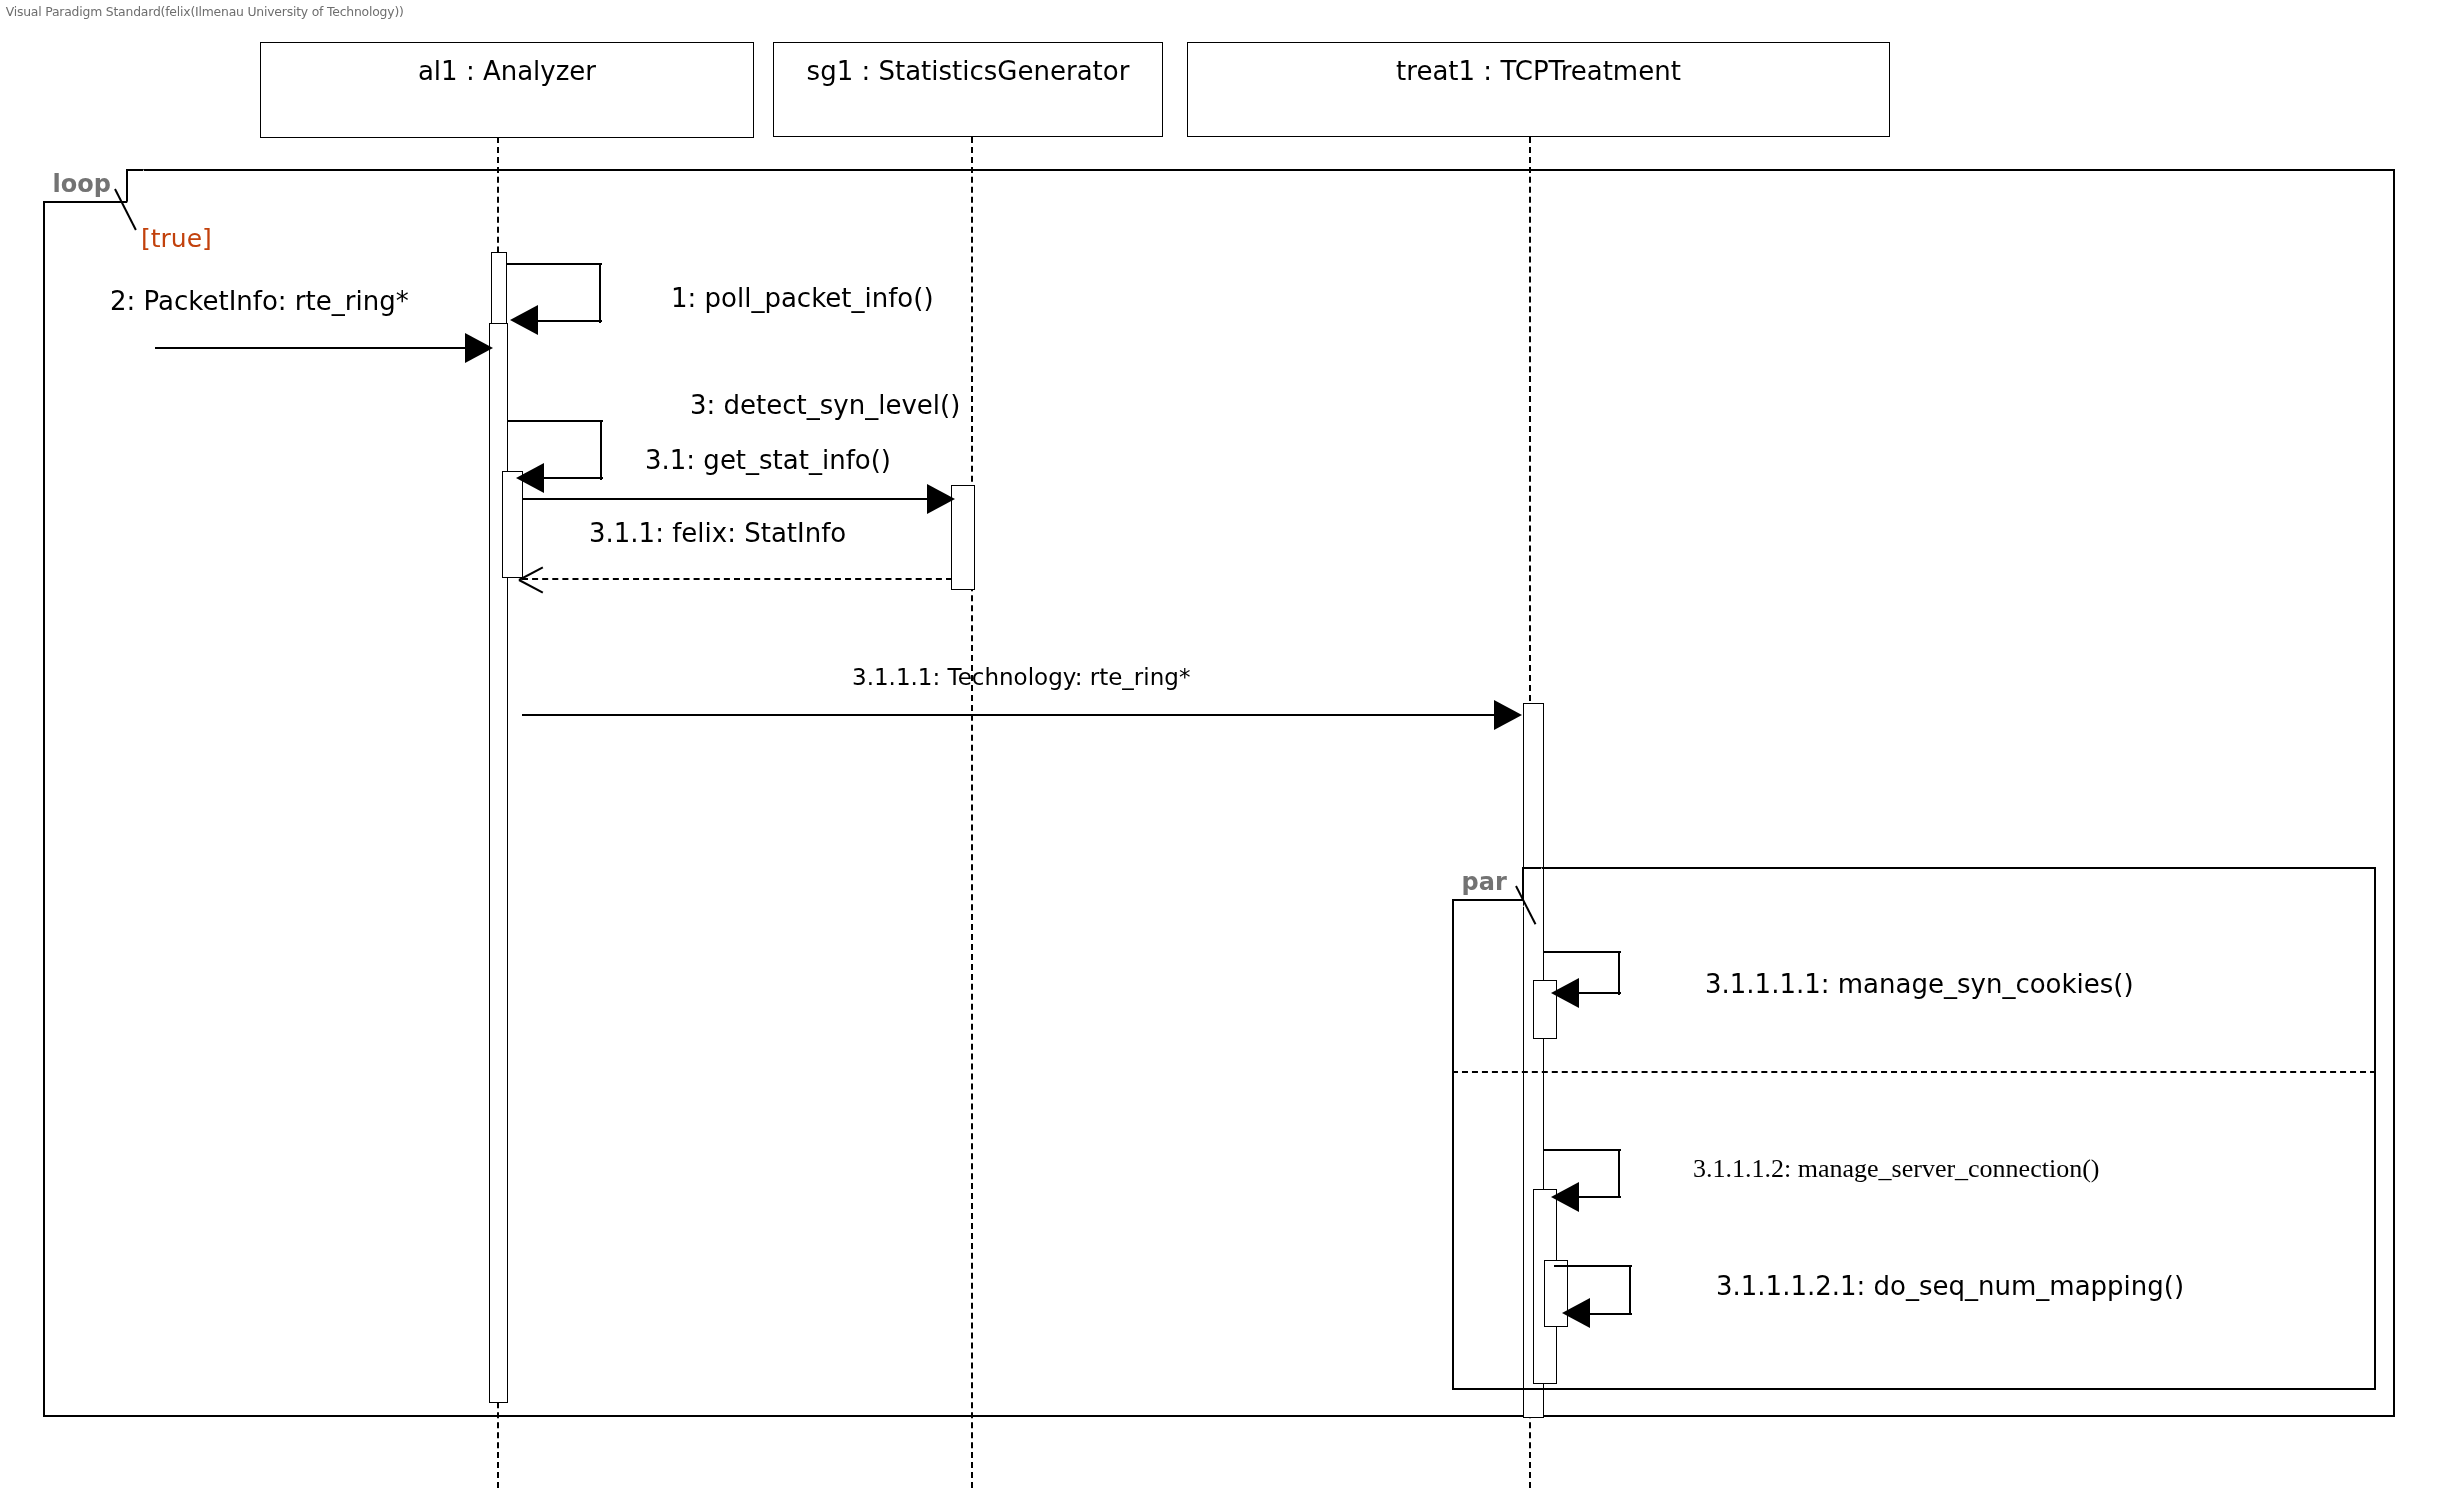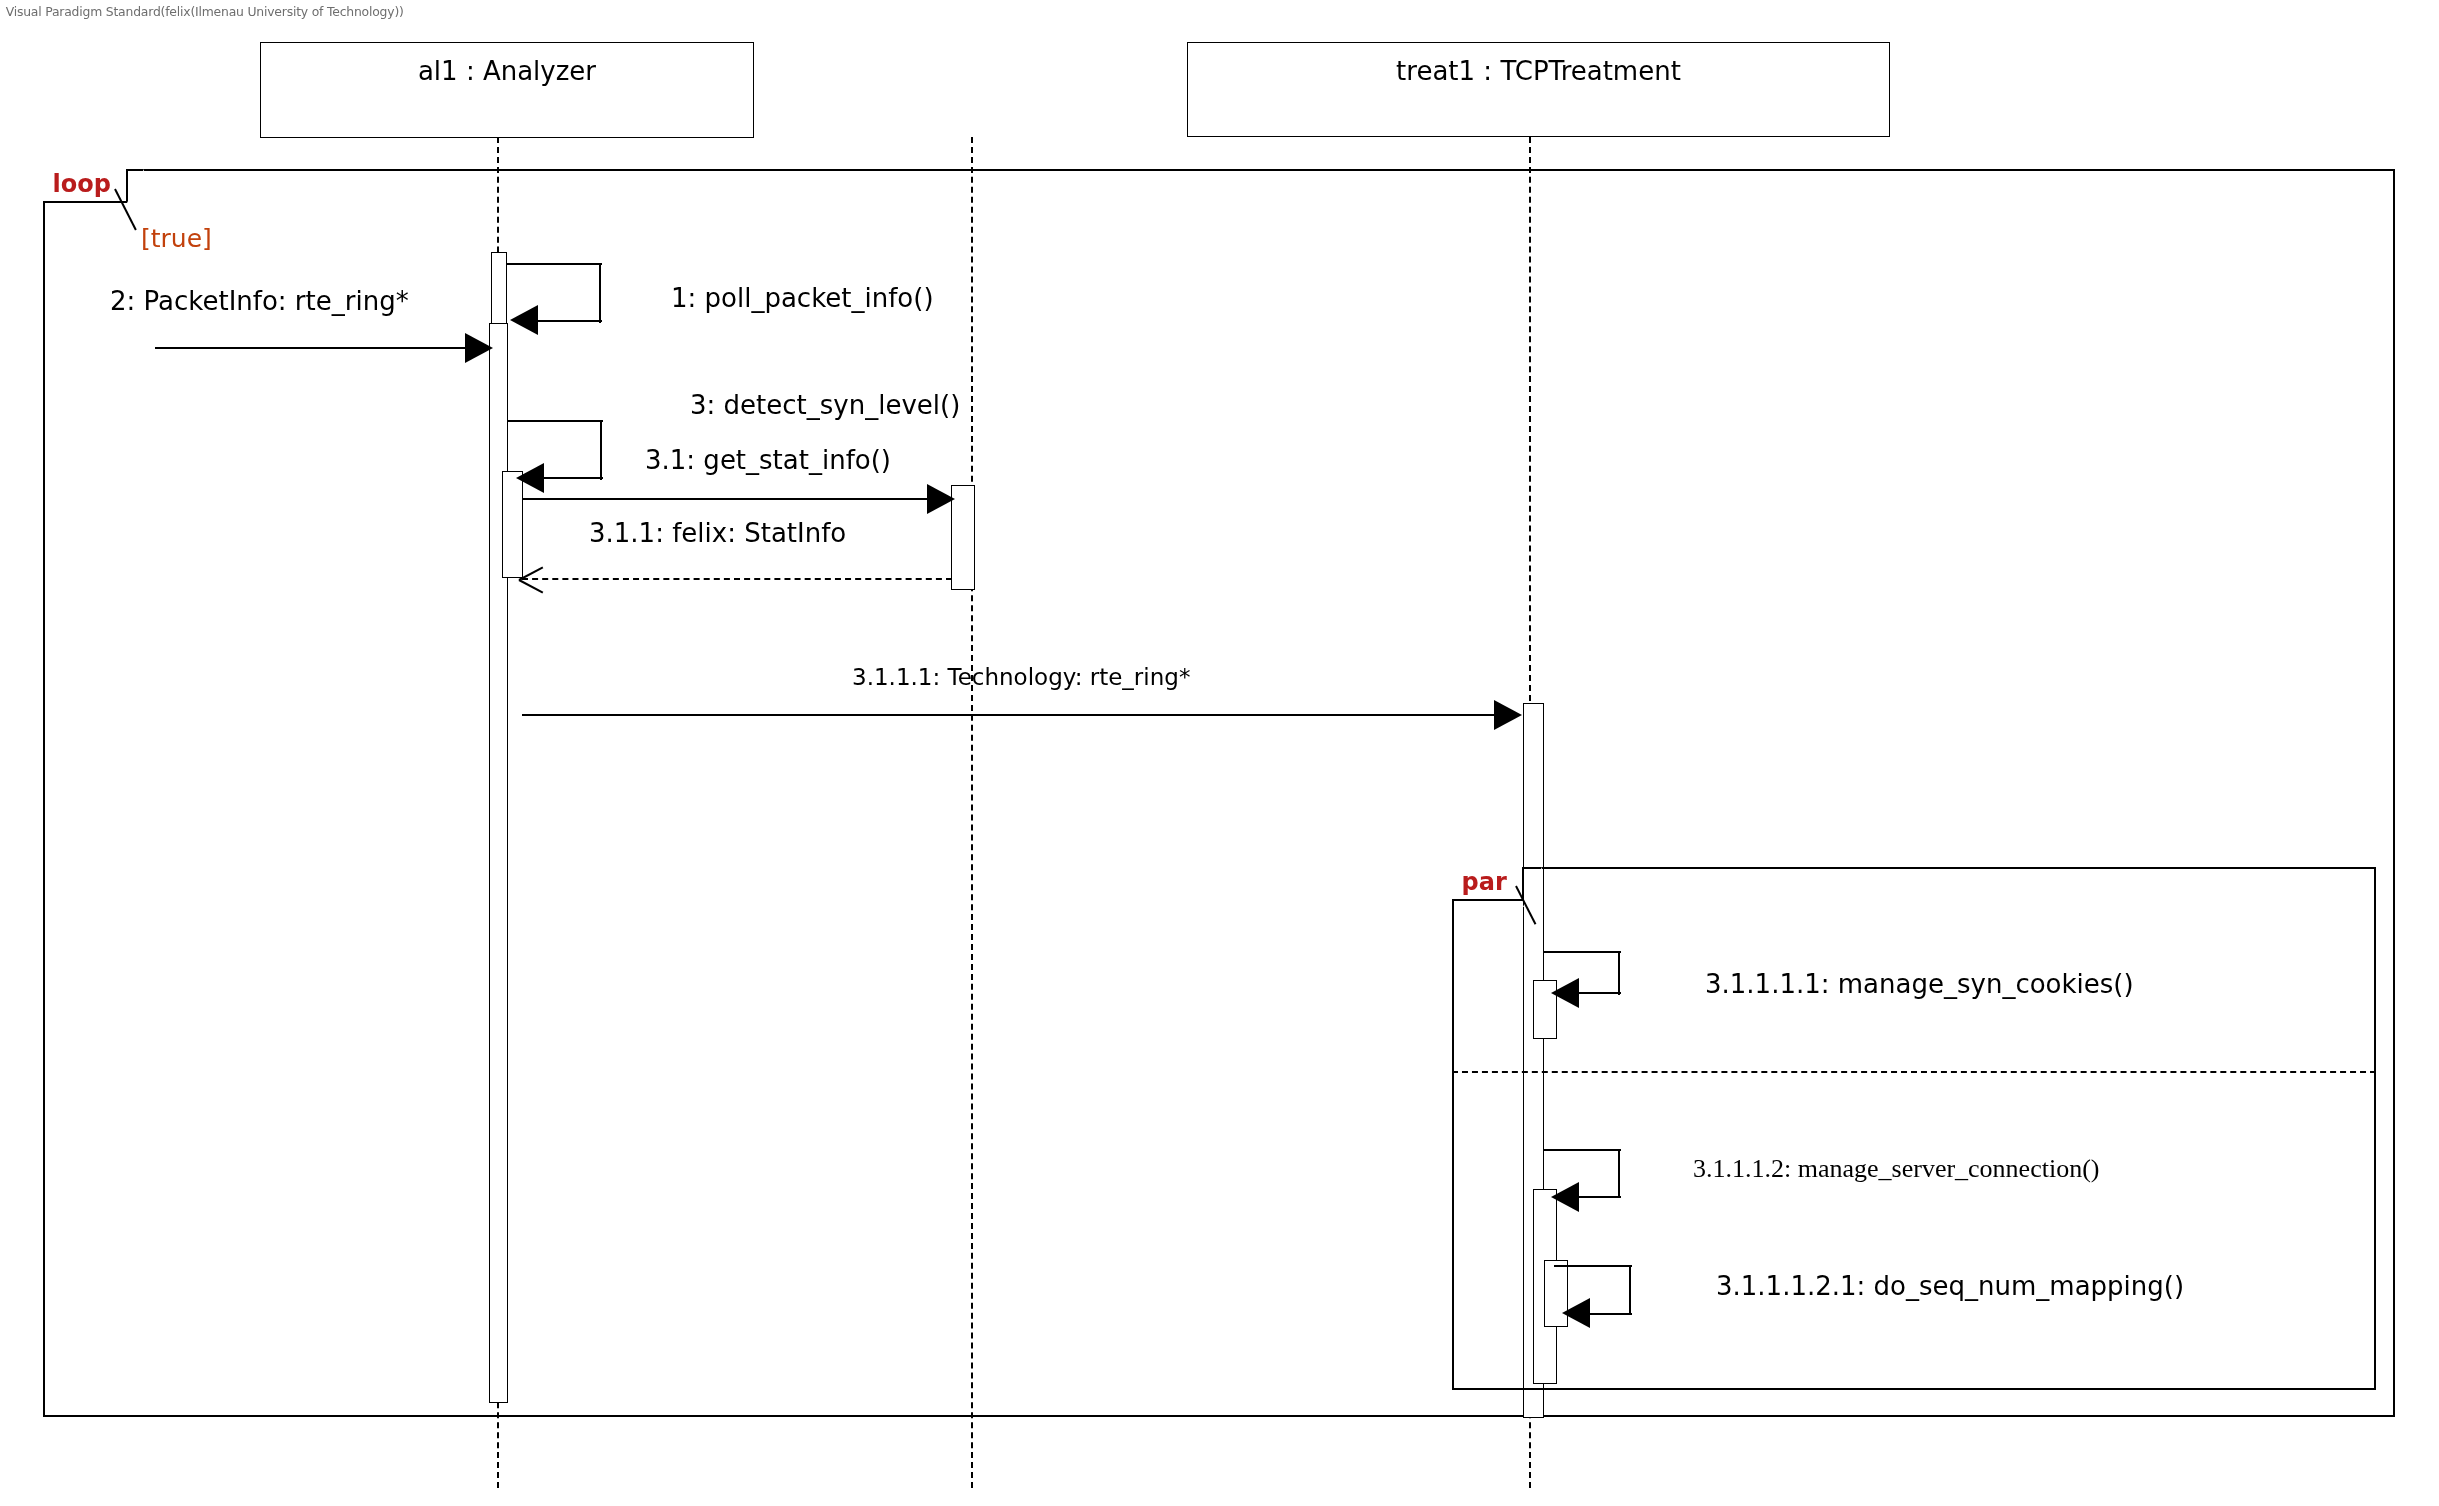--- a/index.html
+++ b/index.html
@@ -65,21 +65,21 @@
     box-sizing: border-box;
     border: 2.9px solid #000;
     background: transparent;
   }
   .fragment-label {
     position: absolute;
     box-sizing: border-box;
     background: #fff;
     font-size: 24px;
     font-weight: bold;
-    color: #b91c1c;
+    color: #737373;
     padding: 1.9px 15px 3.8px 9.5px;
     border-right: 2.9px solid #000;
     border-bottom: 2.9px solid #000;
     white-space: nowrap;
     line-height: 1.1;
   }
   .fragment-label::after {
     content: "";
     position: absolute;
     right: -12.4px;
@@ -173,20 +173,23 @@
 <body>
 
 <div id="canvas">
 
   <div class="watermark">Visual Paradigm Standard(felix(Ilmenau University of Technology))</div>
 
   <div class="lifeline-head" style="left:260px; top:42px; width:494px; height:96px;">
     <span>al1 : Analyzer</span>
   </div>
 
+  <div class="lifeline-head" style="left:773px; top:42px; width:390px; height:95px;">
+    <span>sg1 : StatisticsGenerator</span>
+  </div>
 
   <div class="lifeline-head" style="left:1187px; top:42px; width:703px; height:95px;">
     <span>treat1 : TCPTreatment</span>
   </div>
 
   <div class="lifeline" style="left:497px; top:137px; height:1351px;"></div>
   <div class="lifeline" style="left:971px; top:137px; height:1351px;"></div>
   <div class="lifeline" style="left:1529px; top:137px; height:1351px;"></div>
 
   <div class="fragment" style="left:43px; top:169px; width:2352px; height:1248px;"></div>

